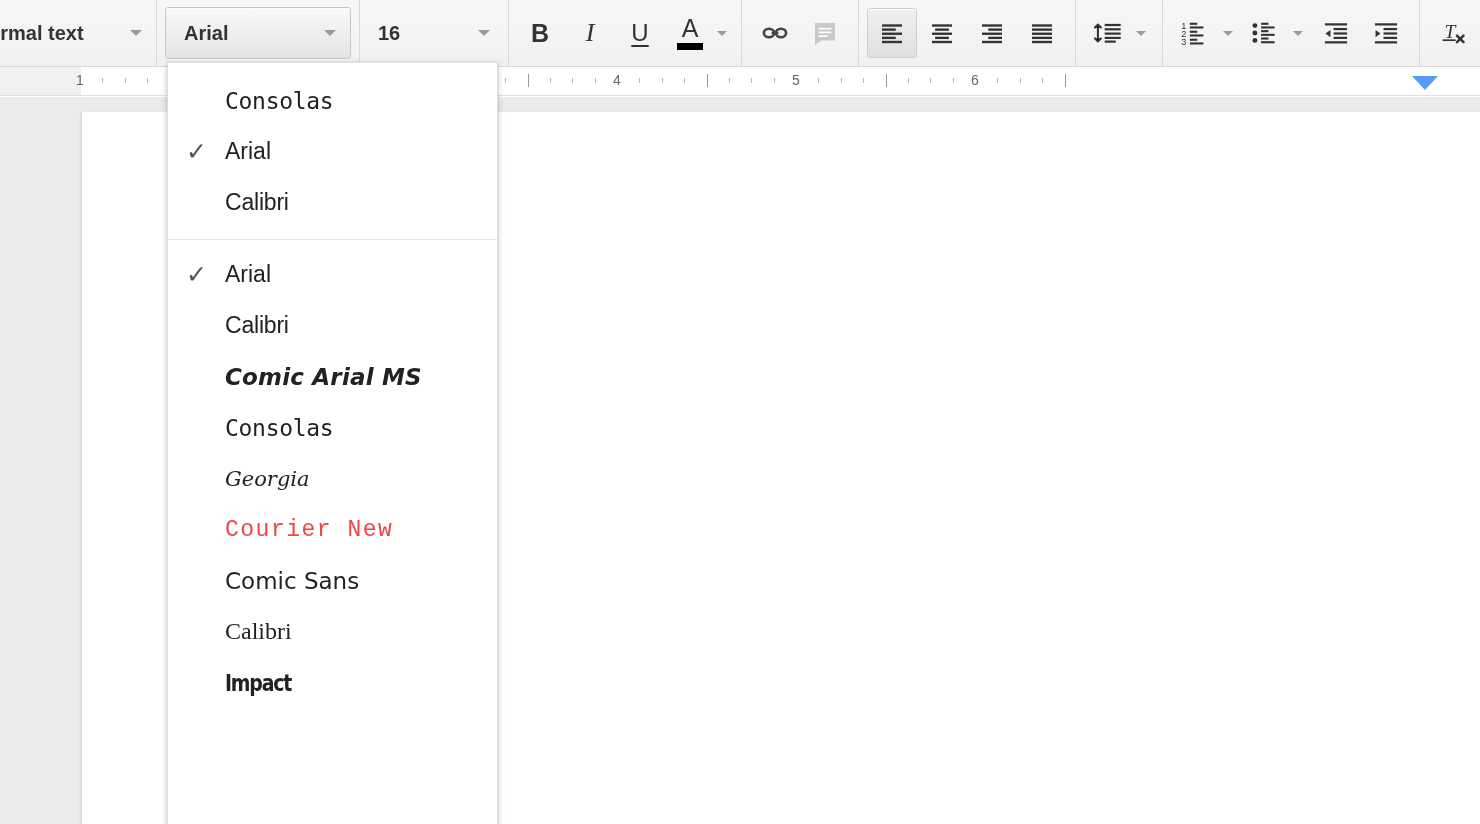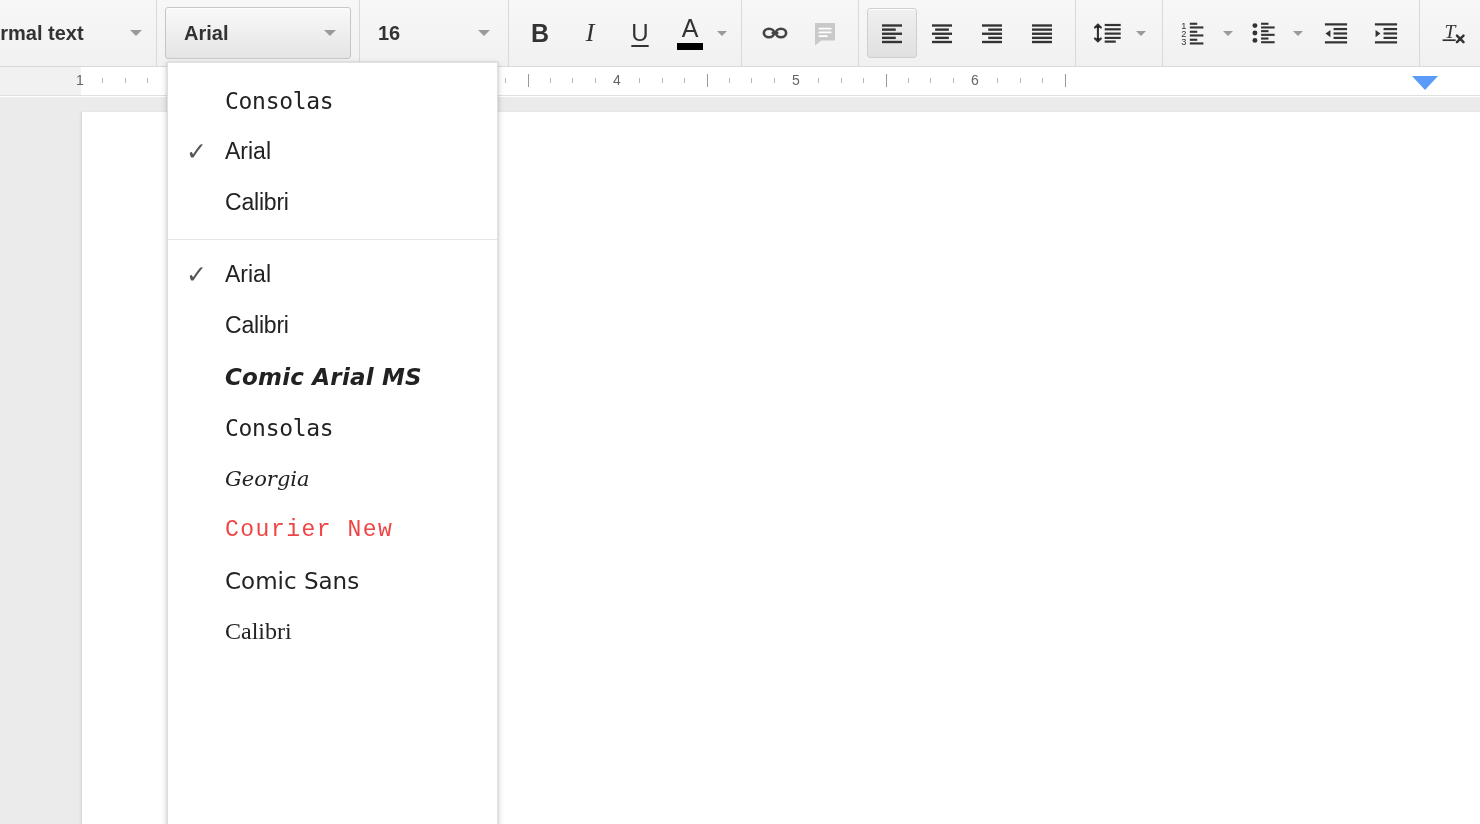--- a/index.html
+++ b/index.html
@@ -587,16 +587,20 @@
           <span class="mi-label f-courier">Courier New</span>
         </div>
         <div class="mi">
           <span class="mi-check"></span>
           <span class="mi-label f-droidsans">Comic Sans</span>
         </div>
         <div class="mi">
           <span class="mi-check"></span>
           <span class="mi-label f-georgia">Calibri</span>
         </div>
+        <div class="mi">
+          <span class="mi-check"></span>
+          <span class="mi-label f-impact">Impact</span>
+        </div>
       </div>
   </div>
 
 </div>
 
 </body></html>

